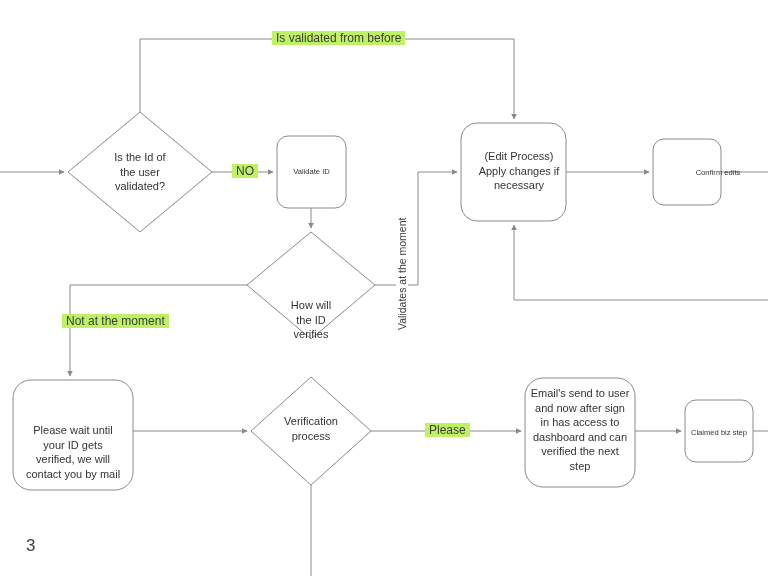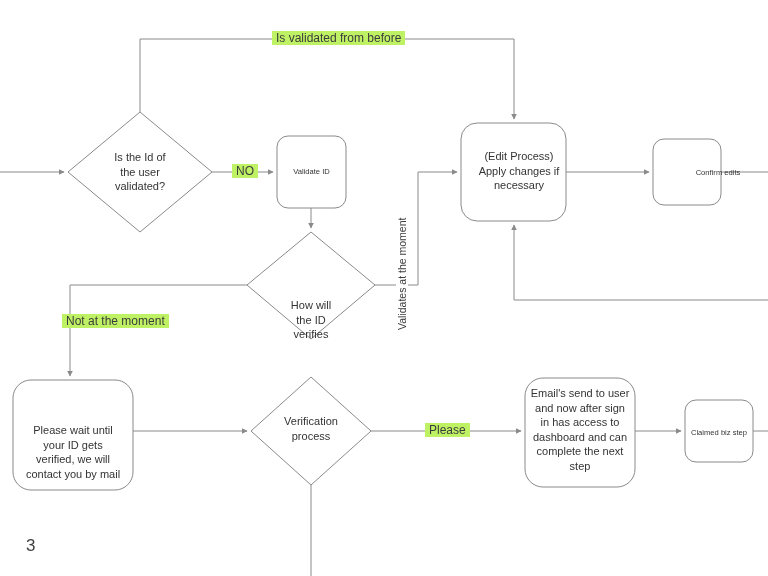--- a/index.html
+++ b/index.html
@@ -143,21 +143,21 @@
 verified, we will
 contact you by mail</div>
 
   <div class="node-label lbl-lg" style="left:259px; top:414px; width:104px;text-align:center;">Verification
 process</div>
 
   <div class="node-label lbl-lg" style="left:527px; top:386px; width:106px;">Email's send to user
 and now after sign
 in has access to
 dashboard and can
-complete the next
+verified the next
 step</div>
 
   <div class="node-label lbl-sm" style="left:685px; top:428px; width:68px;">Claimed biz step</div>
 
   <div class="edge-label" style="left:272px; top:31px;">Is validated from before</div>
 
   <div class="edge-label" style="left:232px; top:164px;">NO</div>
 
   <div class="edge-label-vert" style="left:408px; top:322px;">Validates at the moment</div>
 

